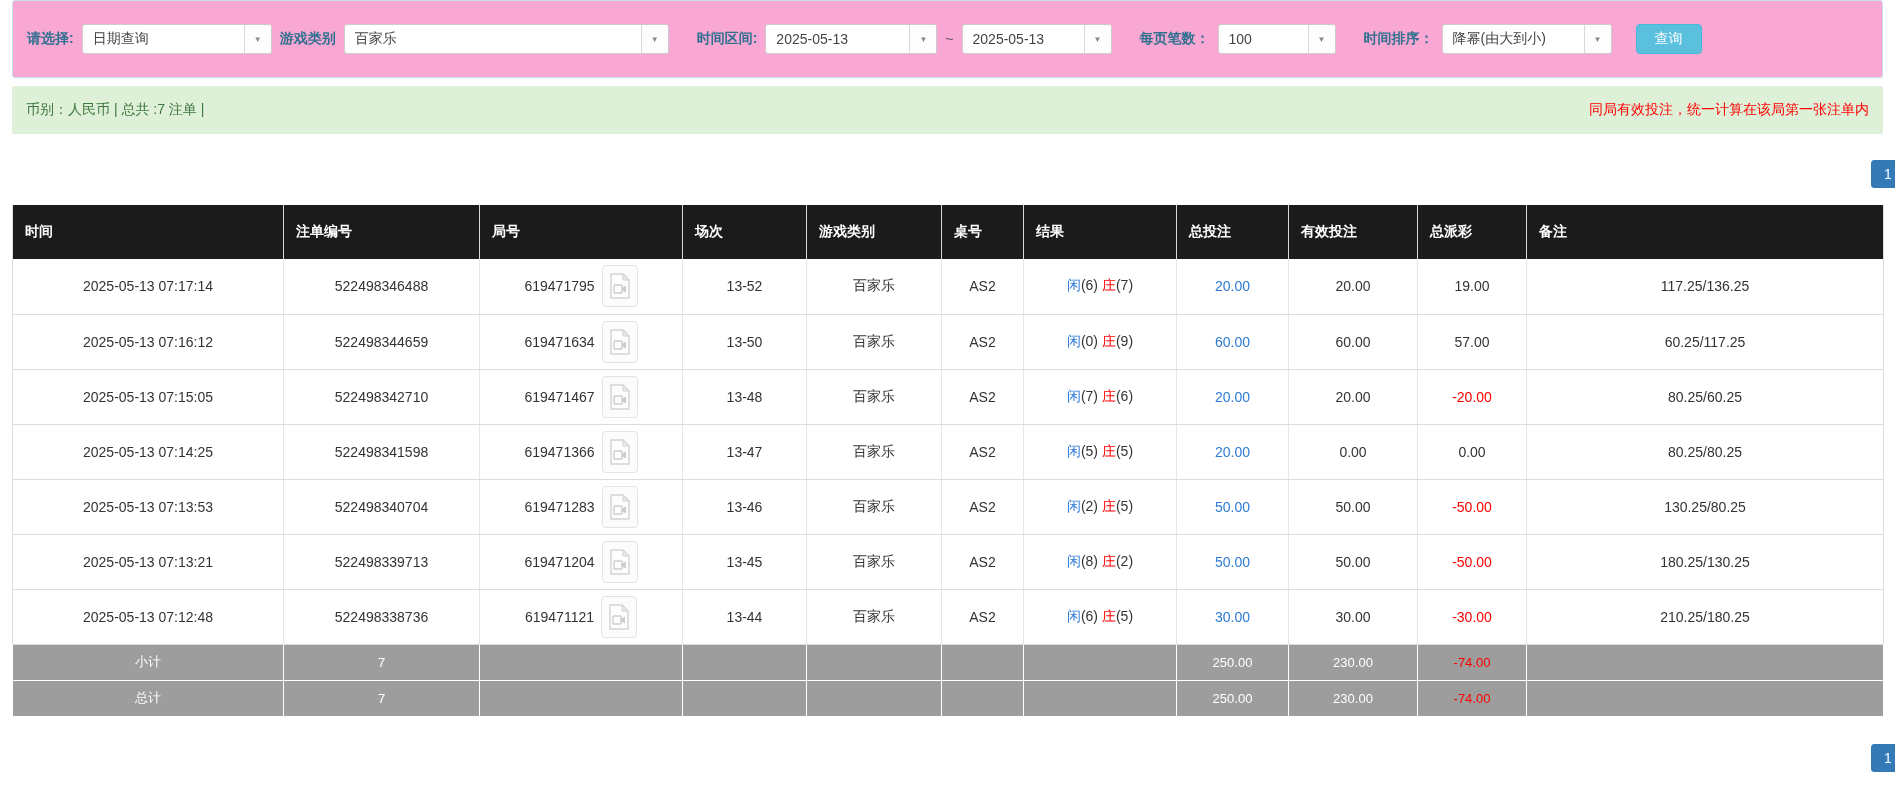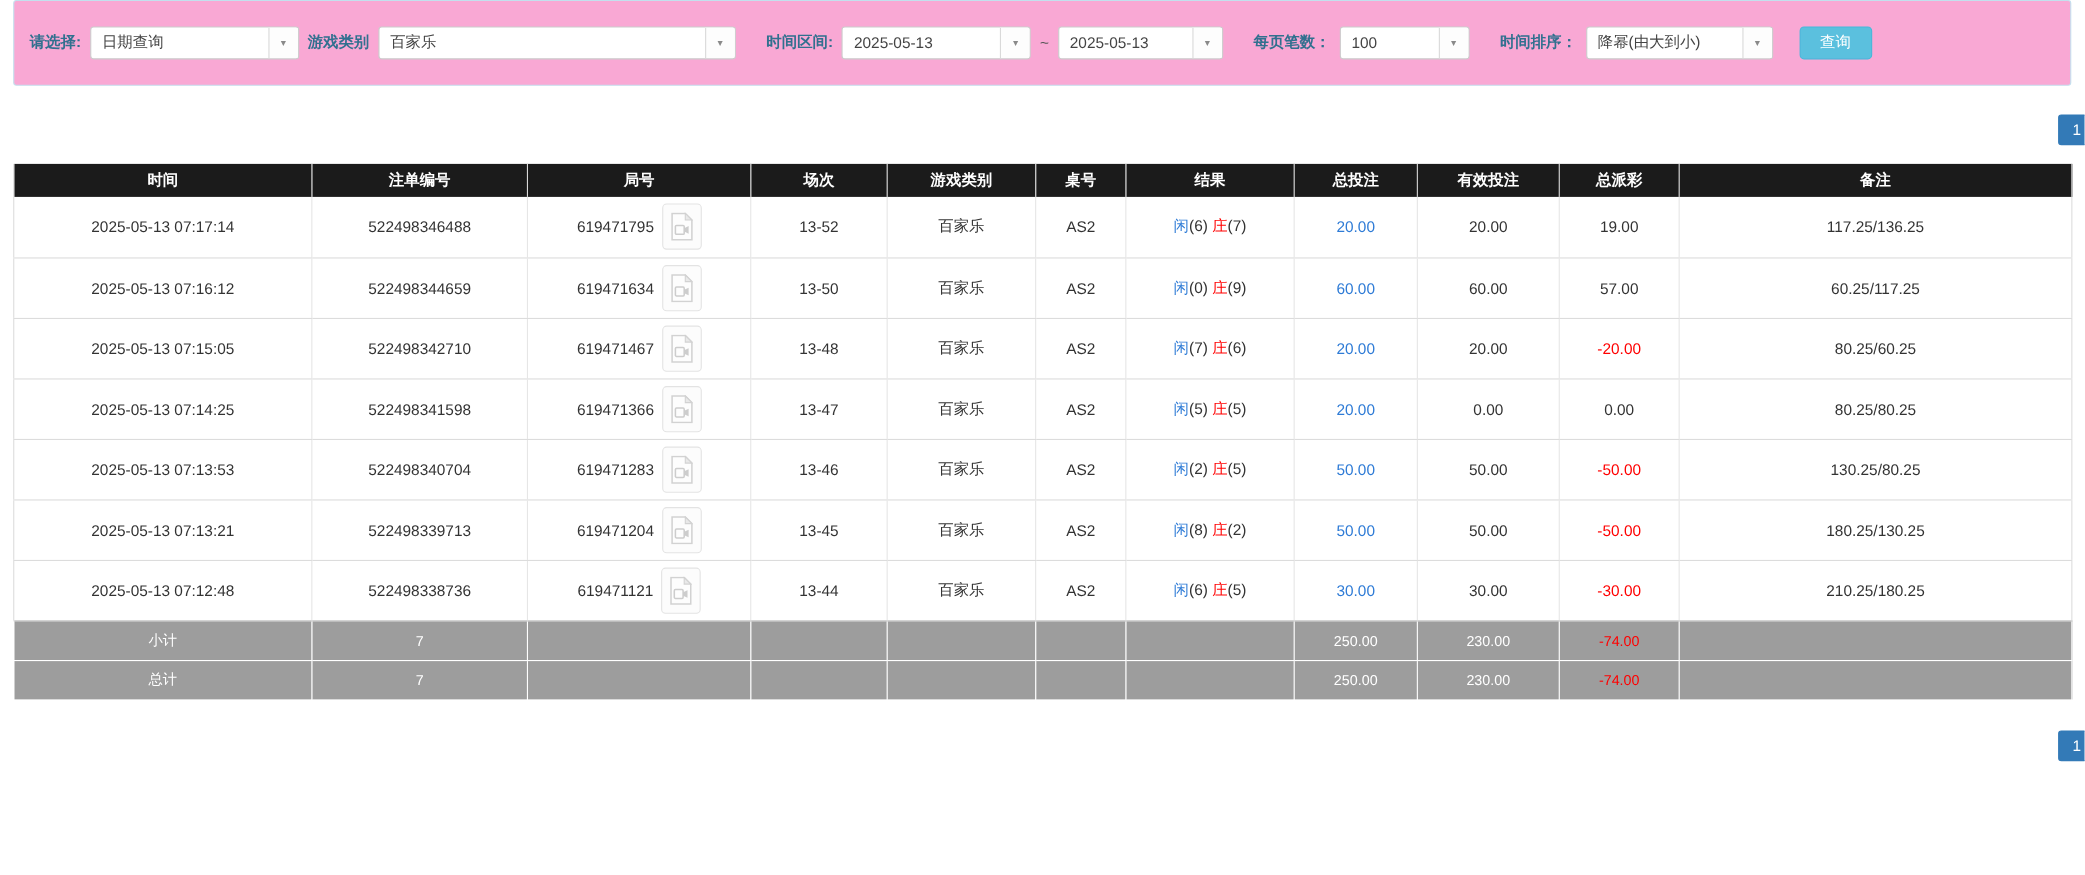--- a/index.html
+++ b/index.html
@@ -62,21 +62,21 @@
     display:flex;align-items:center;justify-content:center;cursor:pointer;box-sizing:border-box;
   }
 
   
   table.bets{
     margin-top:17px;border-collapse:collapse;table-layout:fixed;width:1871px;
     border-left:1px solid #ddd;border-right:1px solid #ddd;
   }
   table.bets thead th{
     background:#1b1b1b;color:#fff;font-size:14px;font-weight:bold;height:30px;
-    text-align:center;padding:0;
+    text-align:left;padding:12px;
   }
   table.bets thead th + th{border-left:1px solid #d8d8d8;}
   table.bets tbody td{
     height:55px;text-align:center;font-size:14px;color:#333;
     border-bottom:1px solid #dcdcdc;padding:0 4px;box-sizing:border-box;overflow:hidden;
   }
   table.bets tbody td + td{border-left:1px solid #e6e6e6;}
   table.bets tfoot td{
     height:35px;background:#9d9d9d;color:#fff;font-size:13px;text-align:center;
     border:1px solid #fff;padding:0 4px;
@@ -131,20 +131,24 @@
 
     <span class="flabel gap-lg">时间排序：</span>
     <div class="combo w-order">
       <span class="txt">降幂(由大到小)</span>
       <span class="arrow">▼</span>
     </div>
 
     <button class="btn-search">查询</button>
   </div>
 
+  <div class="summary-bar">
+    <span class="summary-left">币别：人民币 | 总共 :7 注单 |</span>
+    <span class="summary-right">同局有效投注，统一计算在该局第一张注单内</span>
+  </div>
 
   <div class="pager pager-top">
     <span class="page-btn">1</span>
   </div>
 
   <table class="bets">
     <colgroup>
       <col style="width:271px">
         <col style="width:196px">
         <col style="width:203px">

